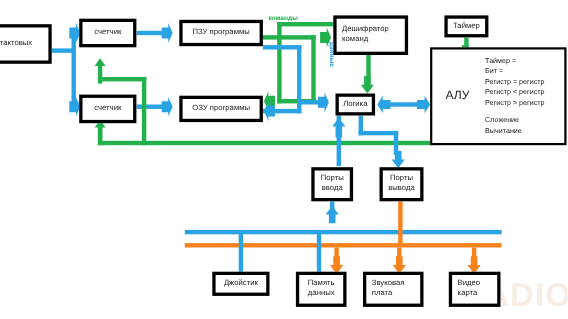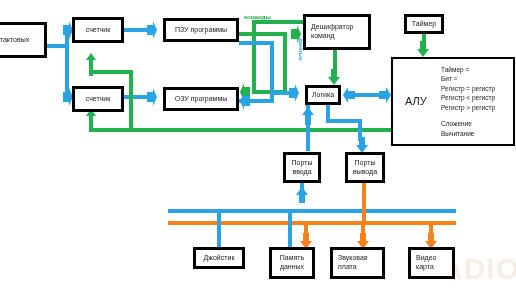--- a/index.html
+++ b/index.html
@@ -24,21 +24,21 @@
   .ah{position:absolute;z-index:5;}
   .ah svg{display:block;}
 
   
   .lbl{position:absolute;font-size:6px;font-weight:bold;z-index:7;white-space:nowrap;}
   .lbl.g{color:#22b14c;}
   .lbl.b{color:#29a3e3;}
   .vert{transform:rotate(90deg);transform-origin:left top;}
 
   
-  #alu{position:absolute;left:391px;top:57px;width:124px;height:89px;
+  #alu{position:absolute;left:391px;top:43px;width:124px;height:89px;
        box-sizing:border-box;border:2px solid #000;background:#fff;z-index:6;}
   #alu .alu-name{position:absolute;left:12px;top:36px;font-size:11px;color:#1a1a1a;}
   #alu .alu-list{position:absolute;left:48px;top:6px;font-size:6.5px;
                  line-height:1.45;color:#1a1a1a;text-align:left;}
   #alu .alu-list div{white-space:nowrap;}
   #alu .gap{height:7px;}
 
   
   #wm{position:absolute;right:-4px;bottom:4px;font-size:30px;font-weight:bold;
       color:#f6eee4;letter-spacing:1px;z-index:2;}

